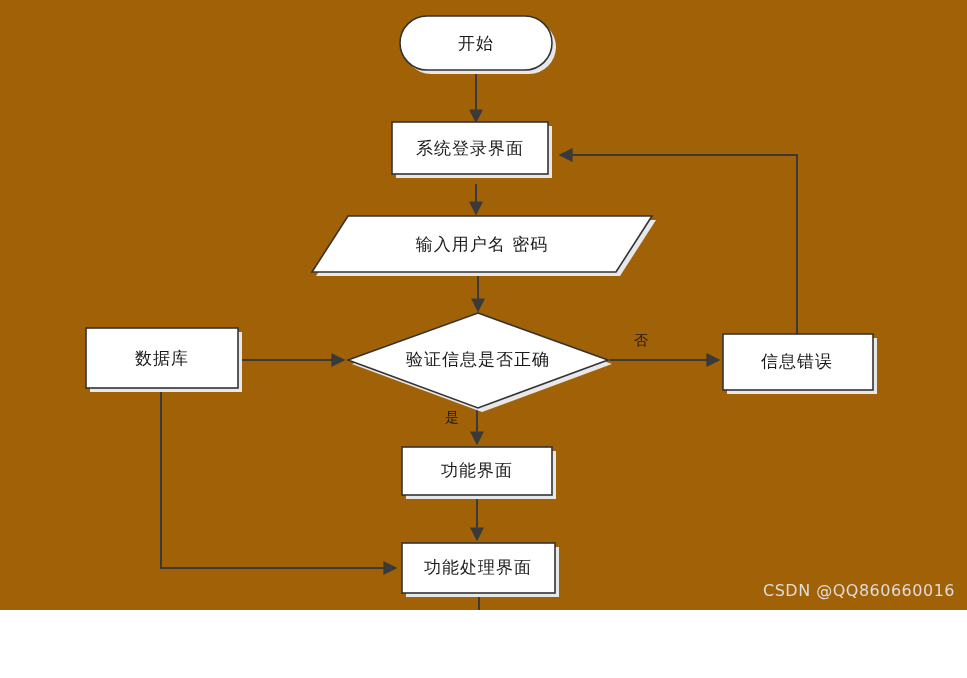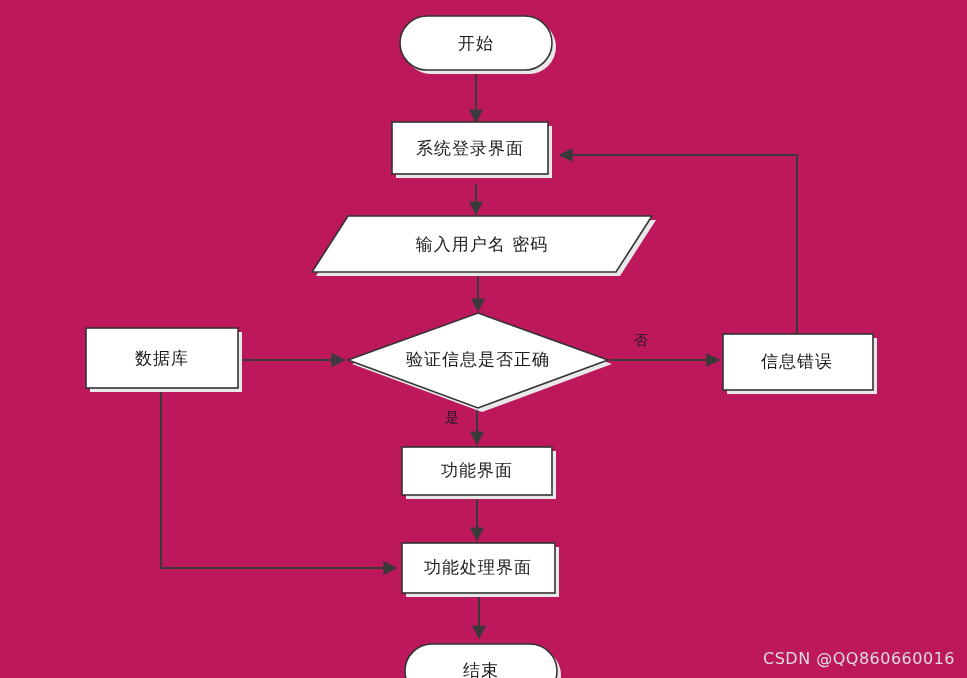--- a/index.html
+++ b/index.html
@@ -7,22 +7,22 @@
     margin: 0;
     padding: 0;
     background: #ffffff;
   }
   body {
     font-family: "DejaVu Sans", "Liberation Sans", sans-serif;
   }
   #canvas {
     position: relative;
     width: 967px;
-    height: 678px;
-    background: #be185d;
+    height: 610px;
+    background: #a16207;
     overflow: hidden;
   }
   #flow-svg {
     position: absolute;
     top: 0;
     left: 0;
     width: 967px;
     height: 678px;
   }
   .node-text {

